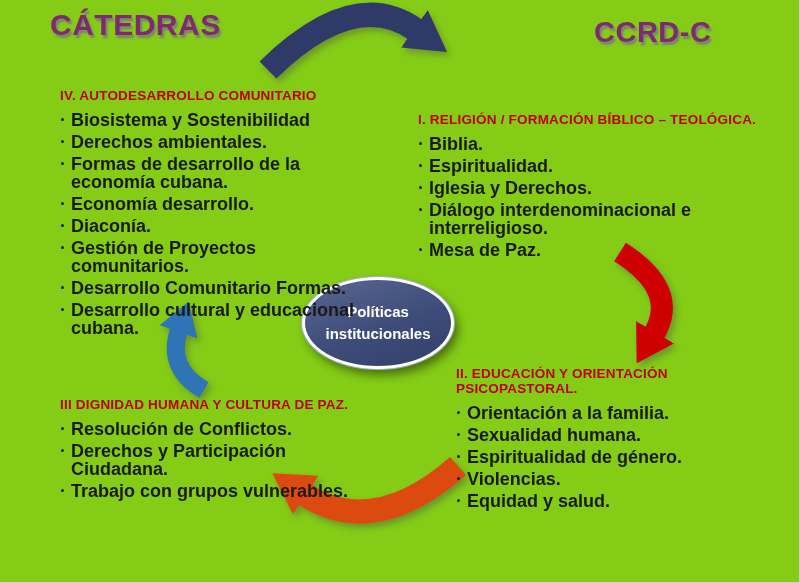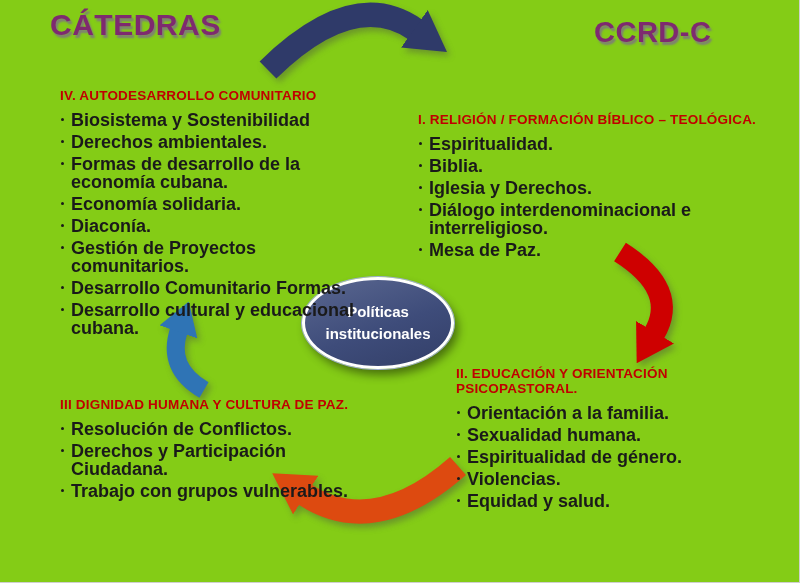--- a/index.html
+++ b/index.html
@@ -105,33 +105,33 @@
     <span class="line">Políticas</span>
     <span class="line">institucionales</span>
   </div>
 
   <section class="sec sec-iv">
     <h2 class="sec-heading">IV. AUTODESARROLLO COMUNITARIO</h2>
     <ul class="sec-list">
       <li>Biosistema y Sostenibilidad</li>
       <li>Derechos ambientales.</li>
       <li>Formas de desarrollo de la economía cubana.</li>
-      <li>Economía solidaria.</li>
+      <li>Economía desarrollo.</li>
       <li>Diaconía.</li>
       <li>Gestión de Proyectos comunitarios.</li>
       <li>Desarrollo Comunitario Formas.</li>
       <li>Desarrollo cultural y educacional cubana.</li>
     </ul>
   </section>
 
   <section class="sec sec-i">
     <h2 class="sec-heading">I. RELIGIÓN / FORMACIÓN BÍBLICO – TEOLÓGICA.</h2>
     <ul class="sec-list">
+      <li>Biblia.</li>
       <li>Espiritualidad.</li>
-      <li>Biblia.</li>
       <li>Iglesia y Derechos.</li>
       <li>Diálogo interdenominacional e interreligioso.</li>
       <li>Mesa de Paz.</li>
     </ul>
   </section>
 
   <section class="sec sec-ii">
     <h2 class="sec-heading">II. EDUCACIÓN Y ORIENTACIÓN PSICOPASTORAL.</h2>
     <ul class="sec-list">
       <li>Orientación a la familia.</li>

